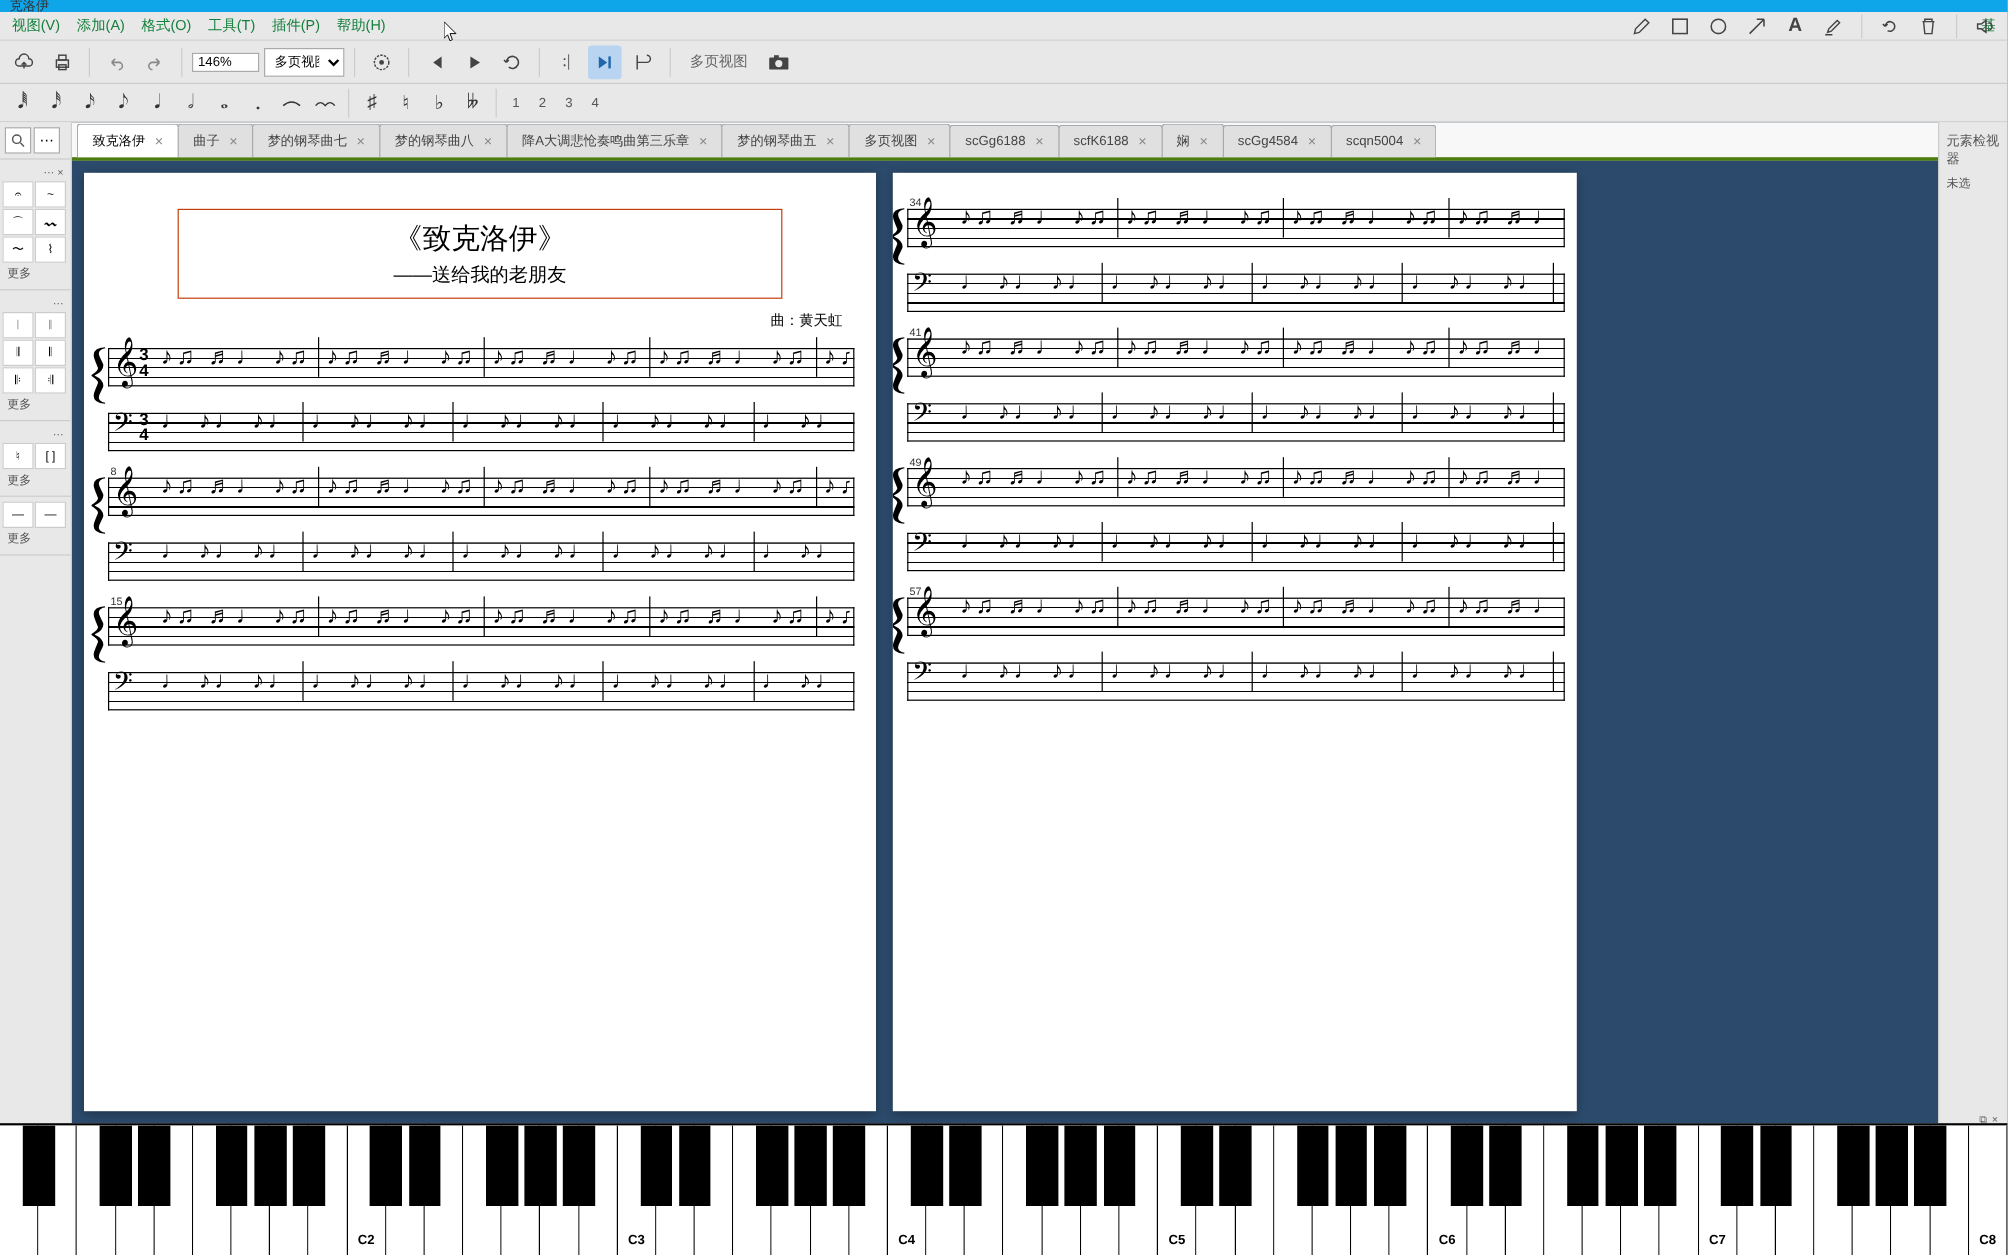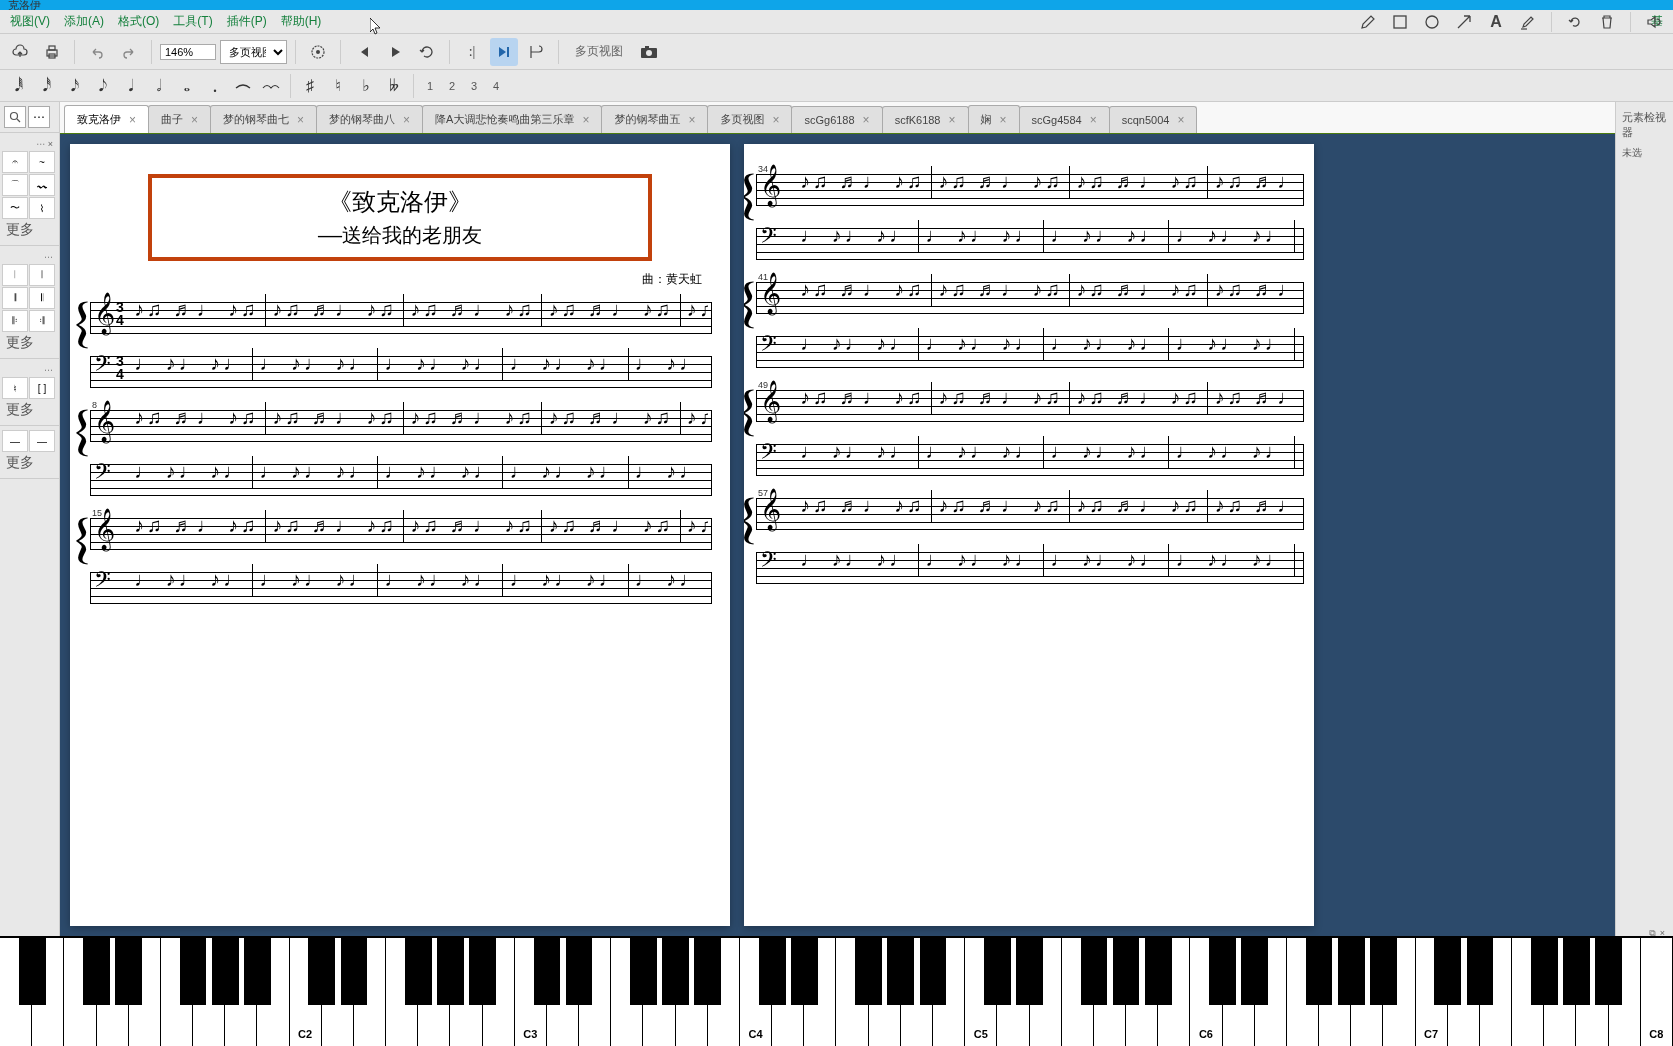--- a/index.html
+++ b/index.html
@@ -28,36 +28,36 @@
 
 .content-wrapper { display: flex; height: calc(100% - 10px - 24px - 36px - 32px - 110px); }
 
 .left-sidebar { width: 60px; background: #e8e8e8; border-right: 1px solid #ccc; display: flex; flex-direction: column; }
 .sidebar-search { padding: 4px; display: flex; gap: 2px; align-items: center; border-bottom: 1px solid #ccc; }
 .search-icon-box { width: 22px; height: 22px; border: 1px solid #aaa; background: #fff; display: flex; align-items: center; justify-content: center; cursor: pointer; }
 .palette-section { border-bottom: 1px solid #ccc; padding: 4px 2px; }
 .palette-header { font-size: 9px; color: #666; text-align: right; padding: 2px 4px; }
 .palette-grid { display: flex; flex-wrap: wrap; gap: 1px; }
 .palette-cell { width: 26px; height: 22px; background: #fff; border: 1px solid #ccc; display: flex; align-items: center; justify-content: center; font-size: 10px; cursor: pointer; }
-.palette-more { font-size: 14px; color: #555; padding: 2px 4px; cursor: pointer; }
+.palette-more { font-size: 10px; color: #555; padding: 2px 4px; cursor: pointer; }
 
 .score-area { flex: 1; display: flex; flex-direction: column; background: #2c4a6b; position: relative; }
 
-.tabs-bar { height: 32px; background: #f8f8f8; display: flex; align-items: flex-end; padding: 0 4px; gap: 0; border-bottom: 1px solid #4d7c0f; }
+.tabs-bar { height: 32px; background: #f8f8f8; display: flex; align-items: flex-end; padding: 0 4px; gap: 0; border-bottom: 3px solid #4d7c0f; }
 .tab { padding: 6px 10px 6px 12px; background: #e0e0e0; border: 1px solid #aaa; border-bottom: none; border-radius: 3px 3px 0 0; display: flex; align-items: center; gap: 6px; cursor: pointer; font-size: 11px; color: #444; margin-right: -1px; }
 .tab.active { background: #fff; color: #000; z-index: 2; }
 .tab-close { font-size: 12px; color: #888; cursor: pointer; padding: 0 2px; }
 
 .score-viewport { flex: 1; background: #2c4a6b; padding: 10px; display: flex; gap: 14px; overflow: hidden; }
 .score-page { background: #fff; width: 660px; height: 100%; padding: 30px 18px; position: relative; box-shadow: 0 2px 8px rgba(0,0,0,0.3); }
 .score-page2 { background: #fff; width: 570px; height: 100%; padding: 30px 10px; position: relative; box-shadow: 0 2px 8px rgba(0,0,0,0.3); overflow: hidden; }
 
-.score-title-box { border: 4px solid #c2410c; padding: 8px 20px; margin: 0 60px 10px; text-align: center; }
+.score-title-box { border: 1px solid #c2410c; padding: 8px 20px; margin: 0 60px 10px; text-align: center; }
 .score-title { font-family: "SimSun", serif; font-size: 24px; }
-.score-subtitle { font-family: Liberation Mono, monospace; font-size: 20px; margin-top: 4px; }
+.score-subtitle { font-family: Liberation Sans, sans-serif; font-size: 16px; margin-top: 4px; }
 .score-composer { font-family: "SimSun", serif; font-size: 12px; text-align: right; margin: 6px 10px 14px 0; }
 
 .staff-system { margin-bottom: 22px; position: relative; }
 .staff-brace { position: absolute; left: -14px; top: 4px; font-size: 60px; line-height: 0.7; color: #000; }
 .measure-num { position: absolute; left: 4px; top: -10px; font-size: 9px; color: #333; }
 .staff { height: 32px; border-top: 1px solid #000; border-bottom: 1px solid #000; position: relative; background: repeating-linear-gradient(to bottom, transparent 0, transparent 7px, #000 7px, #000 8px); margin-left: 2px; }
 .staff-gap { height: 22px; }
 .staff::before { content: ''; position: absolute; left: 0; top: -1px; bottom: -1px; width: 1px; background: #000; }
 .staff::after { content: ''; position: absolute; right: 0; top: -1px; bottom: -1px; width: 1px; background: #000; }
 .clef-treble { position: absolute; left: 4px; top: -8px; font-size: 36px; line-height: 1; }

